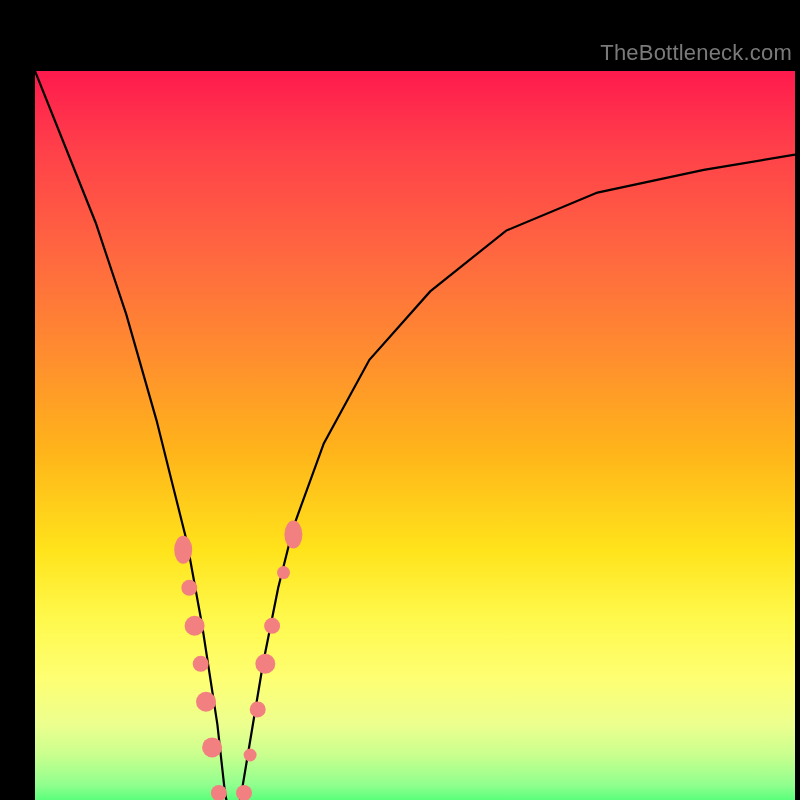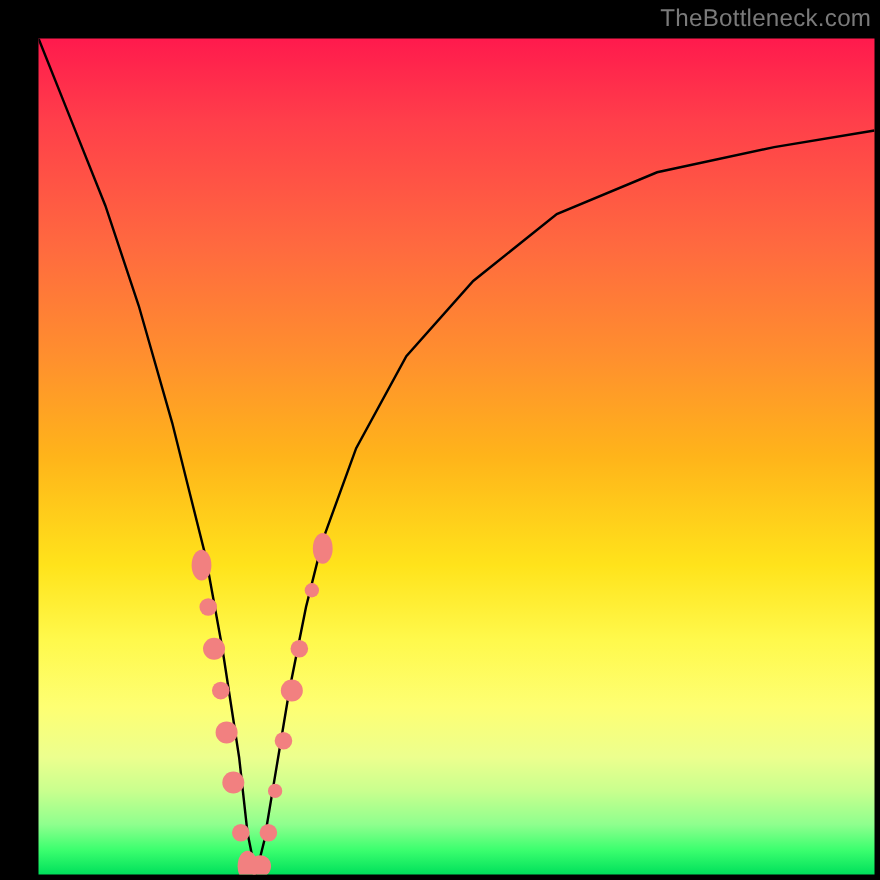--- a/index.html
+++ b/index.html
@@ -9,20 +9,21 @@
     height: 800px;
     overflow: hidden;
     background: #000;
     font-family: Arial, Helvetica, sans-serif;
   }
   .frame {
     position: relative;
     width: 800px;
     height: 596px;
     background: #000;
+    margin-top: 36px;
   }
   .plot-area {
     position: absolute;
     left: 35px;
     top: 35px;
     width: 760px;
     height: 760px;
     
     background: linear-gradient(
       to bottom,

